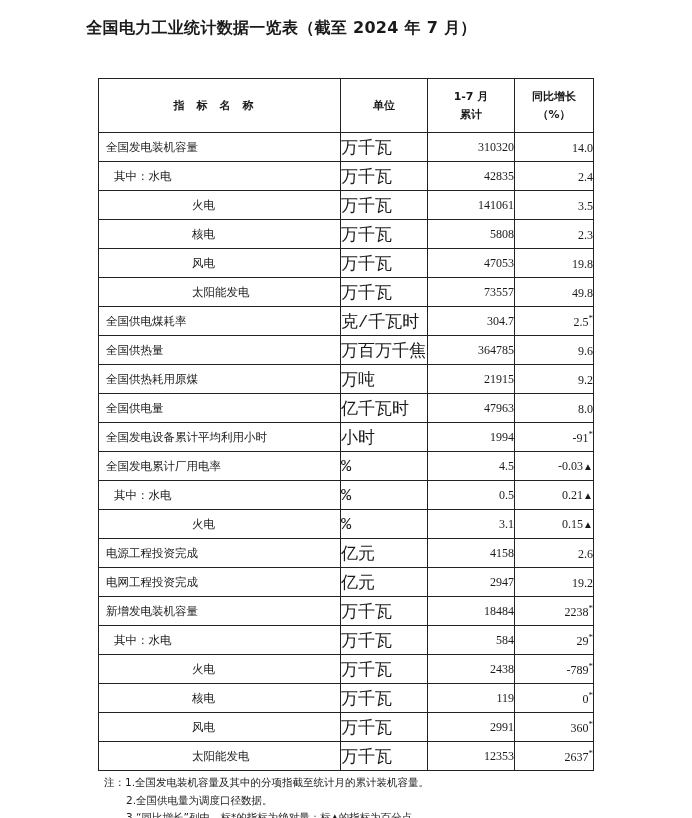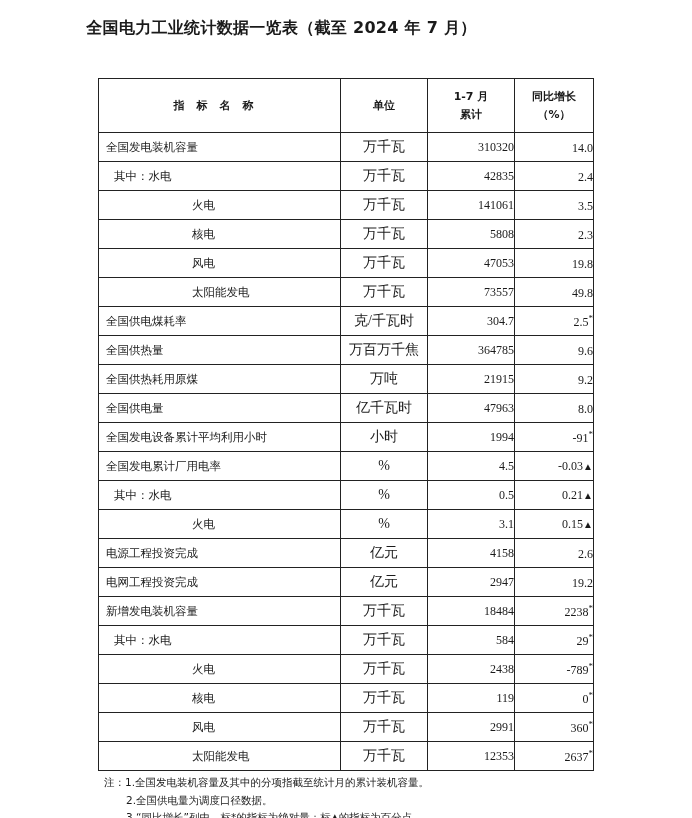--- a/index.html
+++ b/index.html
@@ -8,21 +8,21 @@
   .title { position: absolute; left: 0; top: 18px; width: 563px; text-align: center;
            font-family: "DejaVu Sans", "Liberation Sans", sans-serif; font-weight: bold; font-size: 16px; letter-spacing: 0.3px; }
   table { position: absolute; left: 98px; top: 56px; width: 495px; border-collapse: collapse;
           table-layout: fixed; margin-top: 22px; }
   td, th { border: 1.3px solid #222; padding: 0; font-weight: normal; }
   th { height: 53px; font-family: "DejaVu Sans", "Liberation Sans", sans-serif; font-weight: bold; font-size: 11px; text-align: center; line-height: 18px; }
   td { height: 28px; font-size: 11.5px; }
   td.name { font-family: "DejaVu Sans", "Liberation Sans", sans-serif; font-size: 11.5px; padding-left: 7px; }
   td.name.l1 { padding-left: 15px; }
   td.name.l2 { padding-left: 93px; }
-  td.unit { font-family: Liberation Serif, serif; text-align: center; font-size: 14px; }
+  td.unit { font-family: Liberation Mono, monospace; text-align: left; font-size: 17px; }
   td.val, td.yoy { text-align: right; font-family: "Liberation Serif", "DejaVu Serif", serif; font-size: 12px; }
   .mark { font-size: 9px; vertical-align: super; }
   .tri { font-size: 10px; }
   .hdr-name { letter-spacing: 12px; }
   .notes { position: absolute; left: 104px; top: 774px; font-family: "DejaVu Sans", "Liberation Sans", sans-serif; font-size: 10.5px; line-height: 17.5px; }
   .notes .n { padding-left: 22px; }
 </style>
 </head>
 <body>
 

